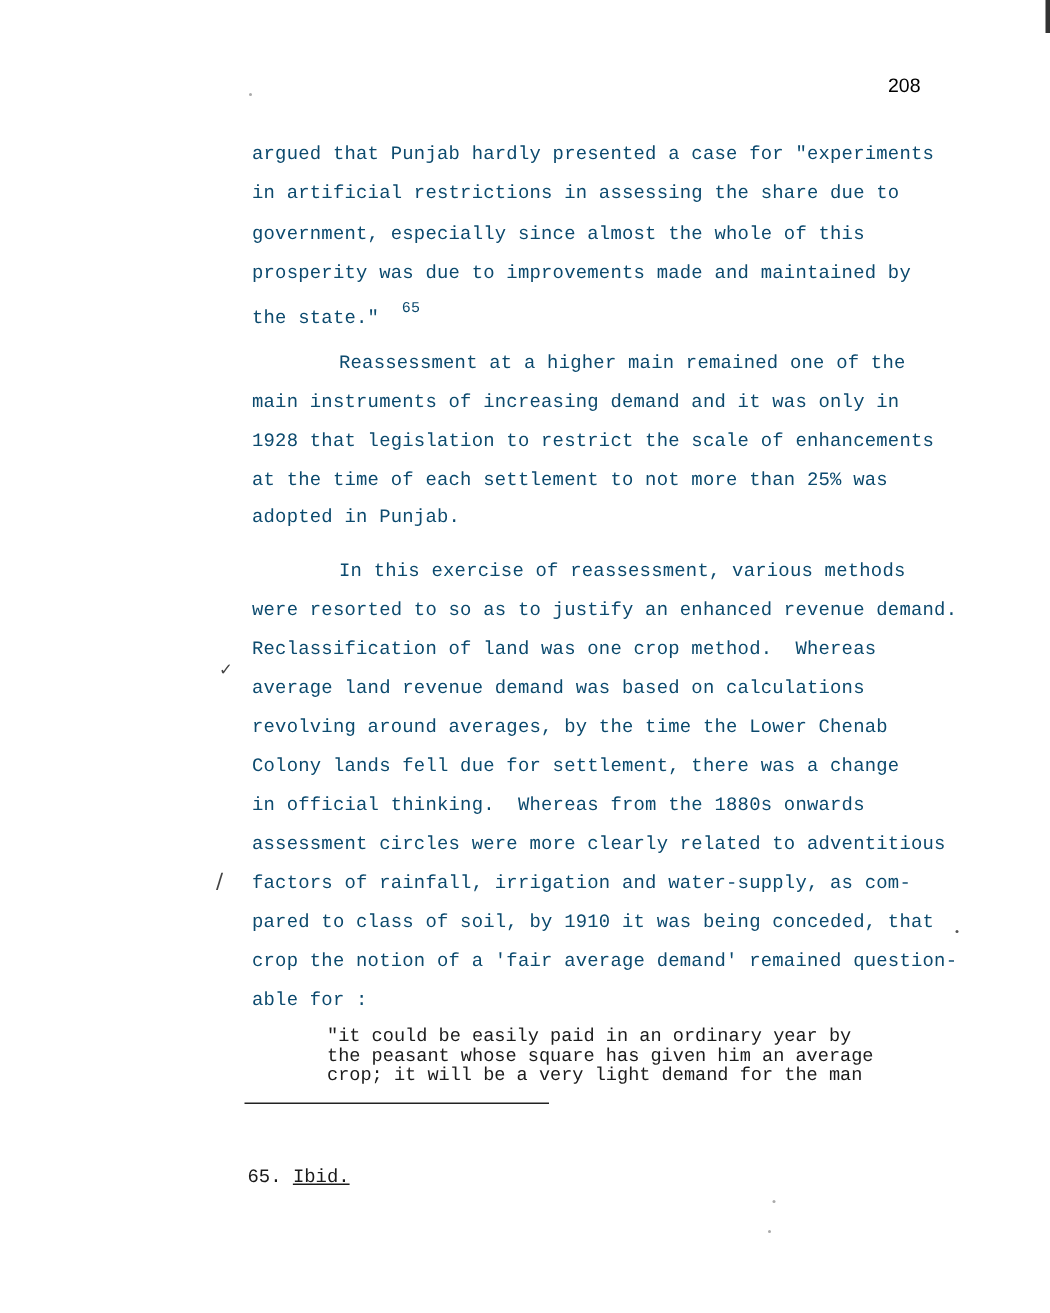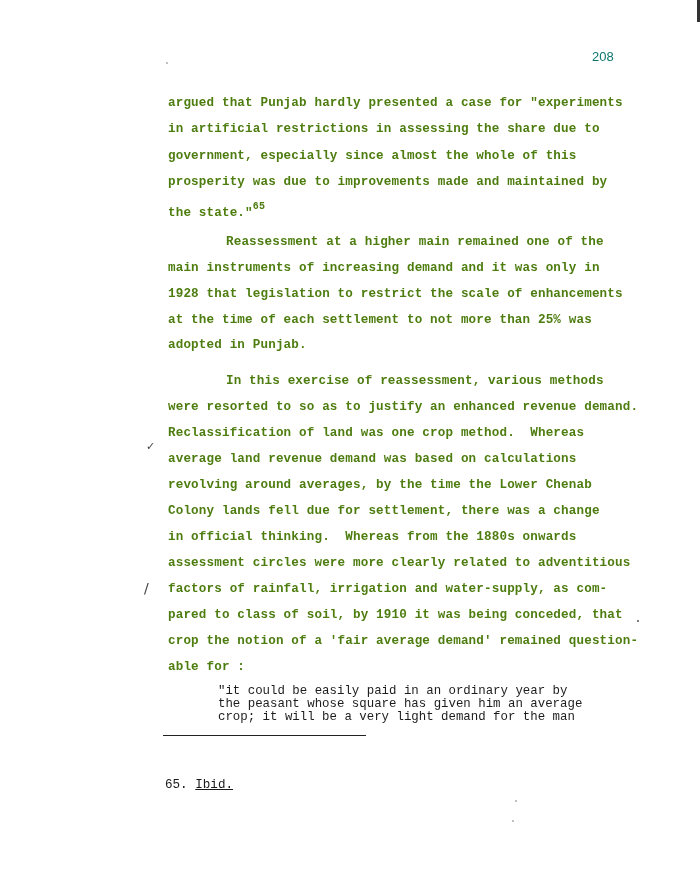--- a/index.html
+++ b/index.html
@@ -9,45 +9,44 @@
       position: relative;
       overflow: hidden;
       font-family: "Liberation Mono", "DejaVu Sans Mono", monospace;
       color: #1a1a1a;
     }
     .page-number {
       position: absolute;
       left: 592px; top: 49px;
       font-family: "Liberation Sans", "DejaVu Sans", sans-serif;
       font-size: 13px;
-      color: #0f766e;
+      color: #000000;
     }
     .edge-mark {
       position: absolute; left: 697px; top: 0px;
       width: 3px; height: 22px; background: #333;
     }
     .line {
       position: absolute;
       left: 168px;
       font-size: 12.6px;
       white-space: pre;
       letter-spacing: 0.15px;
-      color: #4d7c0f;
-      font-weight: bold;
+      color: #0c4a6e;
     }
     .indent { left: 226px; }
     .quote {
       position: absolute;
       left: 218px;
       font-size: 12.4px;
       line-height: 13px;
       white-space: pre;
       color: #1c1c1c;
     }
-    sup.fn { font-size: 10px; vertical-align: 7px; }
+    sup.fn { font-size: 10px; vertical-align: 7px; margin-left: 15px; }
     .rule {
       position: absolute;
       left: 163px; top: 735px;
       width: 203px; height: 0;
       border-top: 1.6px solid #222;
     }
     .footnote {
       position: absolute;
       left: 165px; top: 778px;
       font-size: 12.6px;

